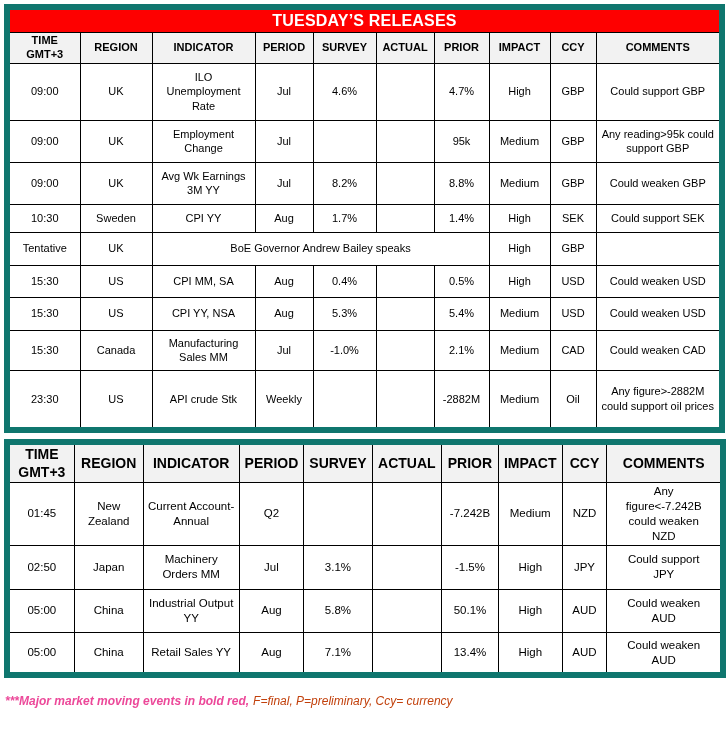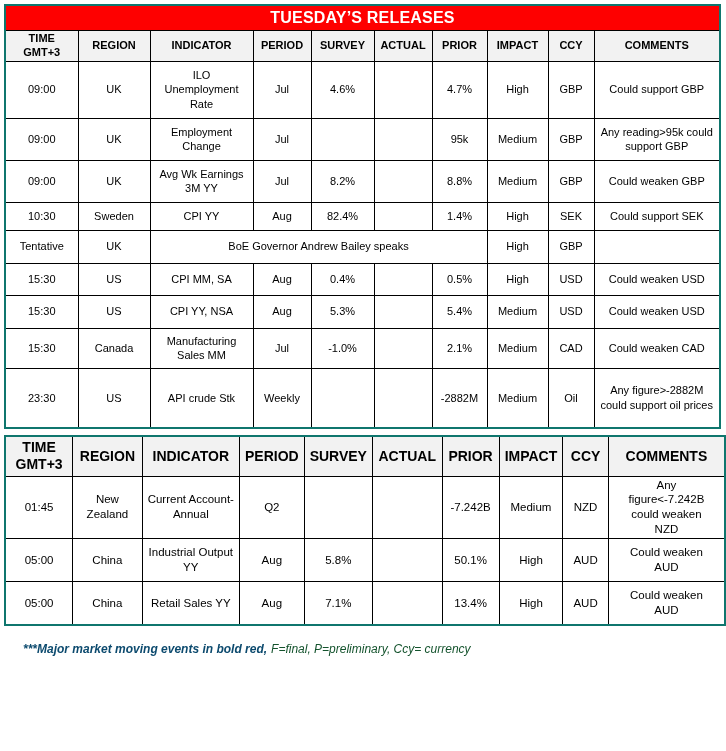--- a/index.html
+++ b/index.html
@@ -4,21 +4,21 @@
 <style>
   html,body{margin:0;padding:0;}
   body{
     width:726px;height:751px;overflow:hidden;background:#ffffff;
     font-family:"Liberation Sans",sans-serif;color:#000;
     -webkit-font-smoothing:antialiased;
   }
   .wrap{padding:4px 0 0 4px;}
   table.cal{
     border-collapse:collapse;table-layout:fixed;
-    border:2px solid #0f766e;margin:0 0 6px 0;
+    border:6px solid #0f766e;margin:0 0 6px 0;
   }
   table.cal th, table.cal td{
     border:1px solid #000;
     text-align:center;vertical-align:middle;
     overflow:hidden;overflow-wrap:break-word;
   }
   th.title{
     background:#fe0000;color:#ffffff;
     font-weight:bold;font-size:16px;letter-spacing:.2px;
     border:2px solid #000;
@@ -33,22 +33,22 @@
   .t1 td{font-size:11px;}
   .t2 td{font-size:11.5px;}
   td.c-indicator{padding:1px 7px;}
   td.c-comments{padding:1px 7px;}
   .t2 td.c-comments{padding:1px 15px;}
   td.c-event{padding:1px 4px;margin-left:16px;}
   .footer{
     margin:16px 0 0 1px;
     font-size:12px;font-style:italic;white-space:nowrap;
   }
-  .f-red{color:#0c4a6e;font-weight:bold;margin-left:18px;}
-  .f-black{color:#14532d;margin-left:4px;margin-top:8px;}
+  .f-red{color:#ec4899;font-weight:bold;}
+  .f-black{color:#c2410c;margin-left:4px;margin-top:8px;}
 </style>
 </head>
 <body>
 
 <div class="wrap">
 
   <table class="cal t1">
       <colgroup>
         <col style="width: 73px;">
         <col style="width: 72px;">
@@ -113,21 +113,21 @@
           <td class="c-prior">8.8%</td>
           <td class="c-impact">Medium</td>
           <td class="c-ccy">GBP</td>
           <td class="c-comments">Could weaken GBP</td>
         </tr>
         <tr style="height: 28px; padding-left: 37px;">
           <td class="c-time">10:30</td>
           <td class="c-region">Sweden</td>
           <td class="c-indicator">CPI YY</td>
           <td class="c-period">Aug</td>
-          <td class="c-survey">82.4%</td>
+          <td class="c-survey">1.7%</td>
           <td class="c-actual"></td>
           <td class="c-prior">1.4%</td>
           <td class="c-impact">High</td>
           <td class="c-ccy">SEK</td>
           <td class="c-comments">Could support SEK</td>
         </tr>
         <tr style="height: 33px; padding-left: 39px;">
           <td class="c-time">Tentative</td>
           <td class="c-region">UK</td>
           <td colspan="5" class="c-event">BoE Governor Andrew Bailey speaks</td>
@@ -219,20 +219,32 @@
           <td class="c-region">New Zealand</td>
           <td class="c-indicator">Current Account- Annual</td>
           <td class="c-period">Q2</td>
           <td class="c-survey"></td>
           <td class="c-actual"></td>
           <td class="c-prior">-7.242B</td>
           <td class="c-impact">Medium</td>
           <td class="c-ccy">NZD</td>
           <td class="c-comments">Any figure&lt;-7.242B could weaken NZD</td>
         </tr>
+        <tr style="height: 44px;">
+          <td class="c-time">02:50</td>
+          <td class="c-region">Japan</td>
+          <td class="c-indicator">Machinery Orders MM</td>
+          <td class="c-period">Jul</td>
+          <td class="c-survey">3.1%</td>
+          <td class="c-actual"></td>
+          <td class="c-prior">-1.5%</td>
+          <td class="c-impact">High</td>
+          <td class="c-ccy">JPY</td>
+          <td class="c-comments">Could support JPY</td>
+        </tr>
         <tr style="height: 43px;">
           <td class="c-time">05:00</td>
           <td class="c-region">China</td>
           <td class="c-indicator">Industrial Output YY</td>
           <td class="c-period">Aug</td>
           <td class="c-survey">5.8%</td>
           <td class="c-actual"></td>
           <td class="c-prior">50.1%</td>
           <td class="c-impact">High</td>
           <td class="c-ccy">AUD</td>

